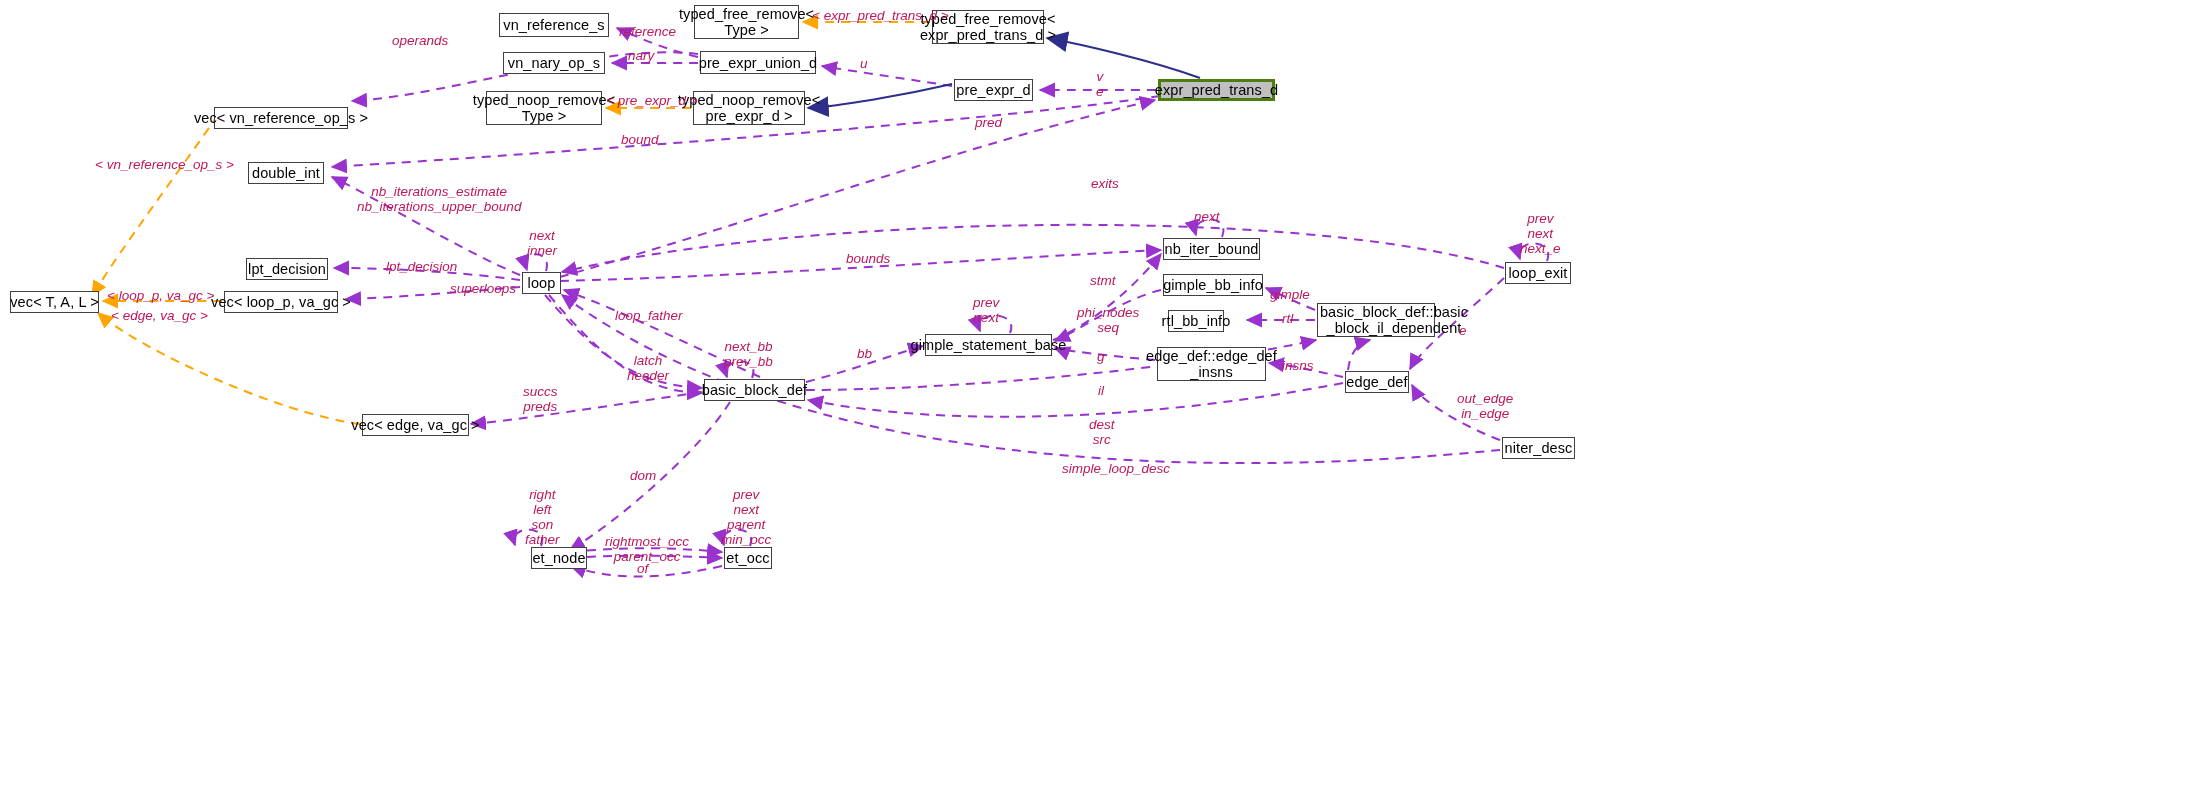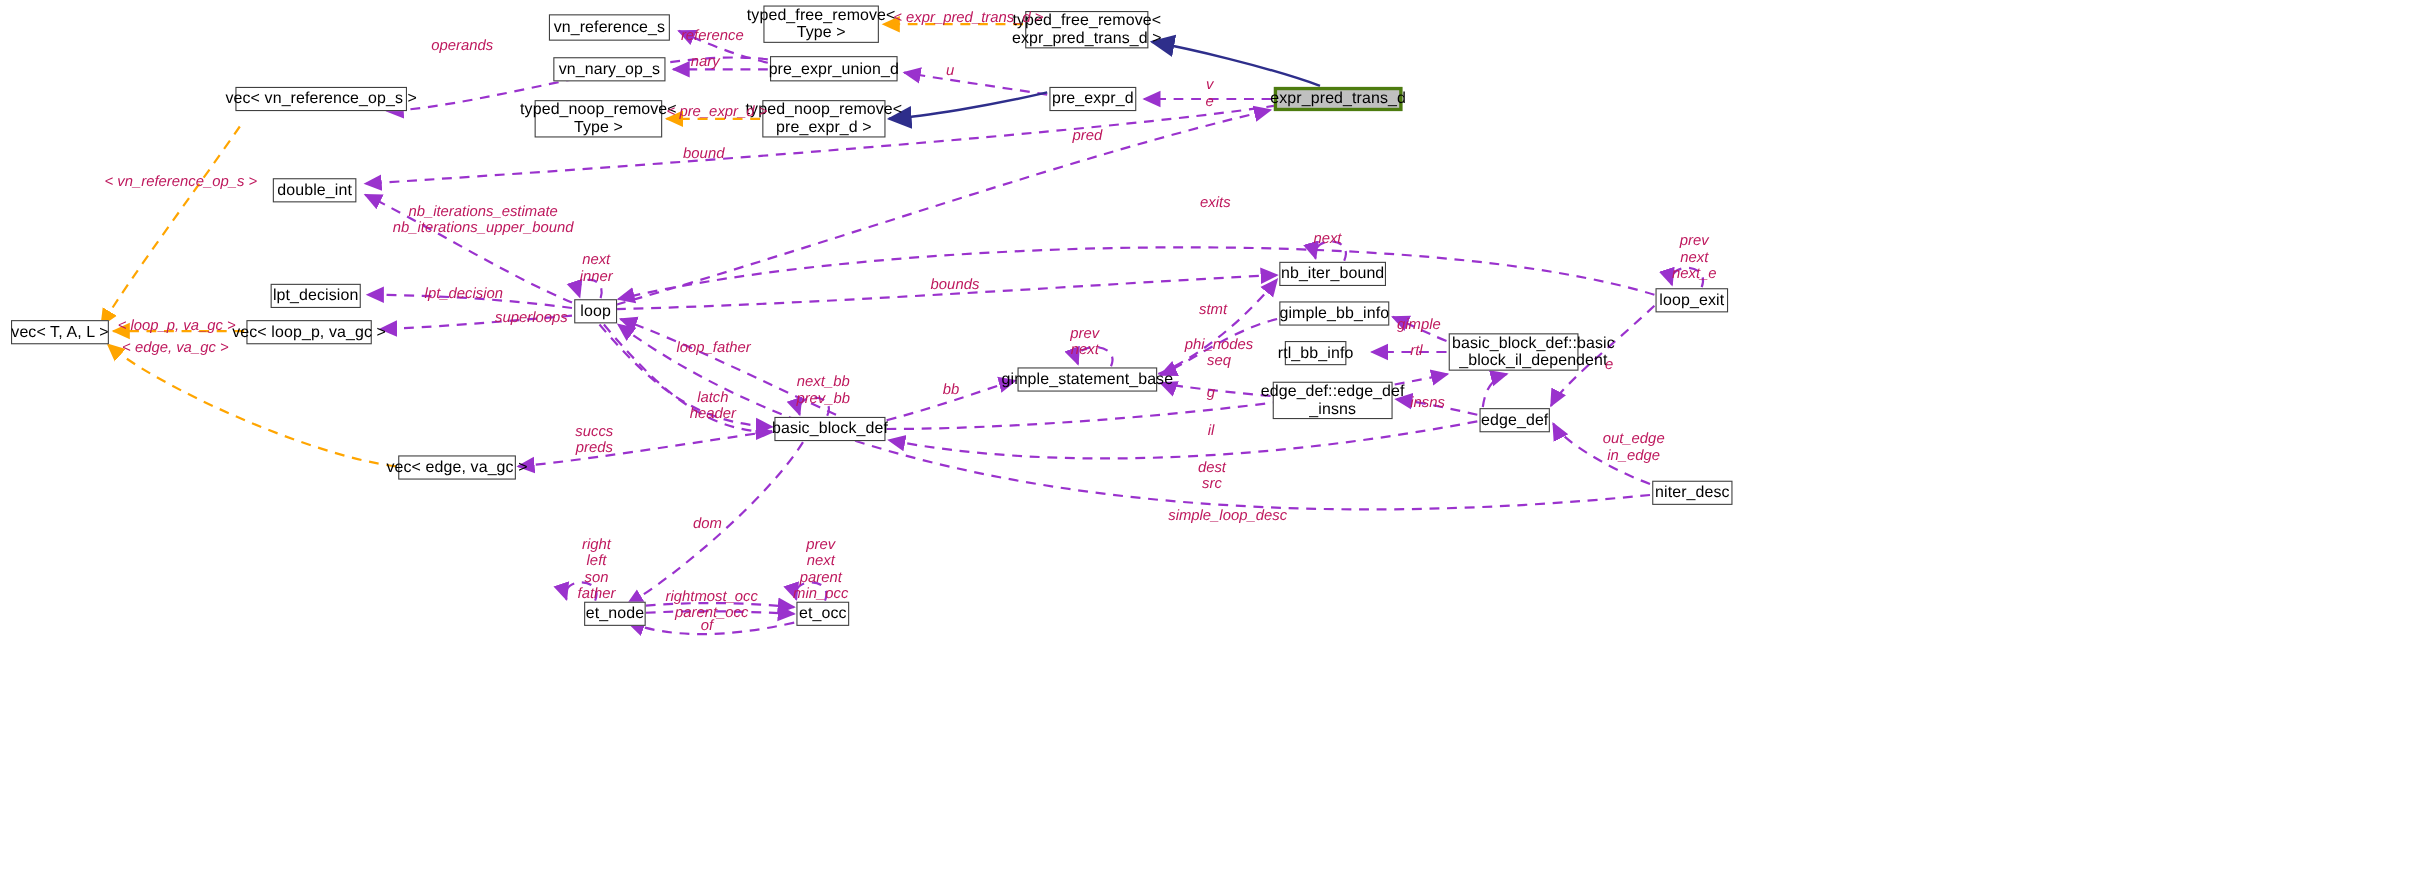--- a/index.html
+++ b/index.html
@@ -192,21 +192,21 @@
   <div class="node highlight" style="left:1158px; top:79px; width:117px; height:22px;">expr_pred_trans_d</div>
 
   <div class="node" style="left:954px; top:79px; width:79px; height:22px;">pre_expr_d</div>
 
   <div class="node" style="left:486px; top:91px; width:116px; height:34px;">typed_noop_remove&lt;
 Type &gt;</div>
 
   <div class="node" style="left:693px; top:91px; width:112px; height:34px;">typed_noop_remove&lt;
 pre_expr_d &gt;</div>
 
-  <div class="node" style="left:214px; top:79px; width:156px; height:22px;">vec&lt; vn_reference_op_s &gt;</div>
+  <div class="node" style="left:214px; top:107px; width:134px; height:22px;">vec&lt; vn_reference_op_s &gt;</div>
 
   <div class="node" style="left:248px; top:162px; width:76px; height:22px;">double_int</div>
 
   <div class="node" style="left:1163px; top:238px; width:97px; height:22px;">nb_iter_bound</div>
 
   <div class="node" style="left:1505px; top:262px; width:66px; height:22px;">loop_exit</div>
 
   <div class="node" style="left:246px; top:258px; width:82px; height:22px;">lpt_decision</div>
 
   <div class="node" style="left:1163px; top:274px; width:100px; height:22px;">gimple_bb_info</div>

